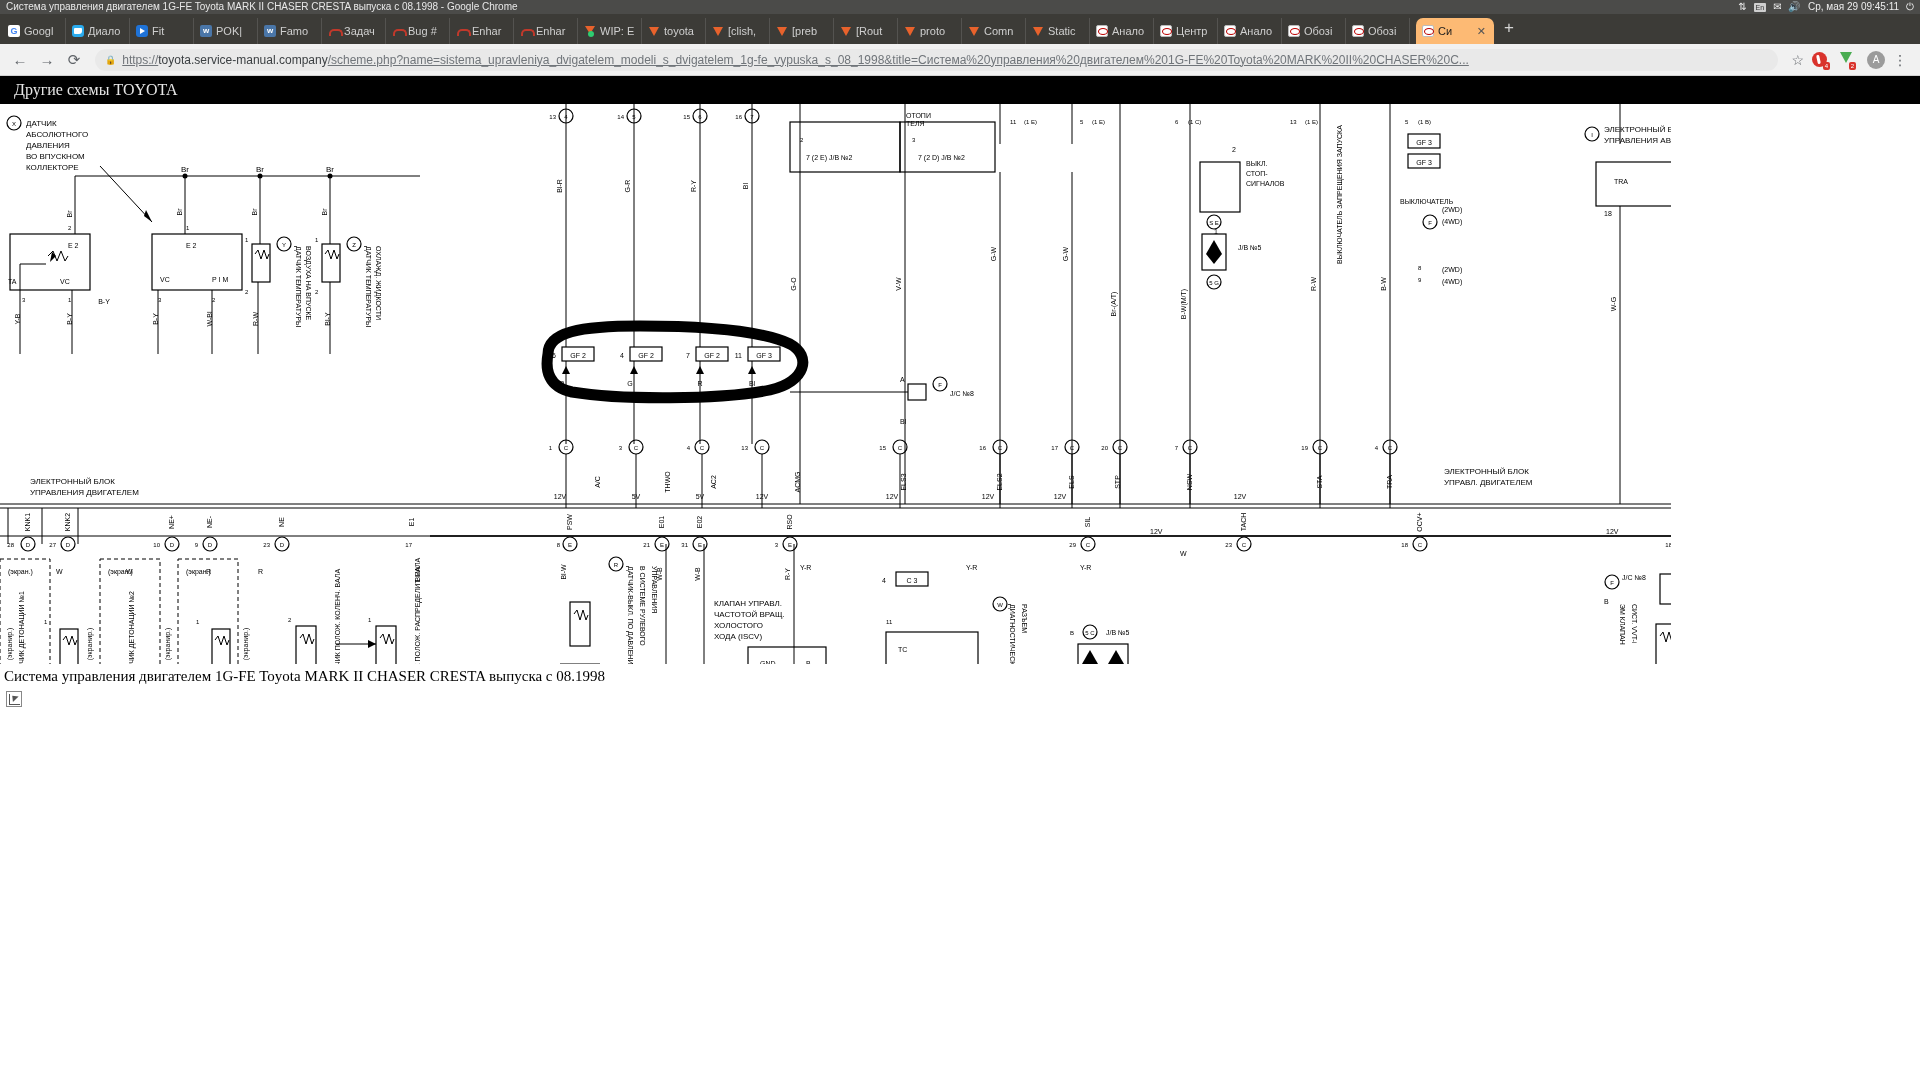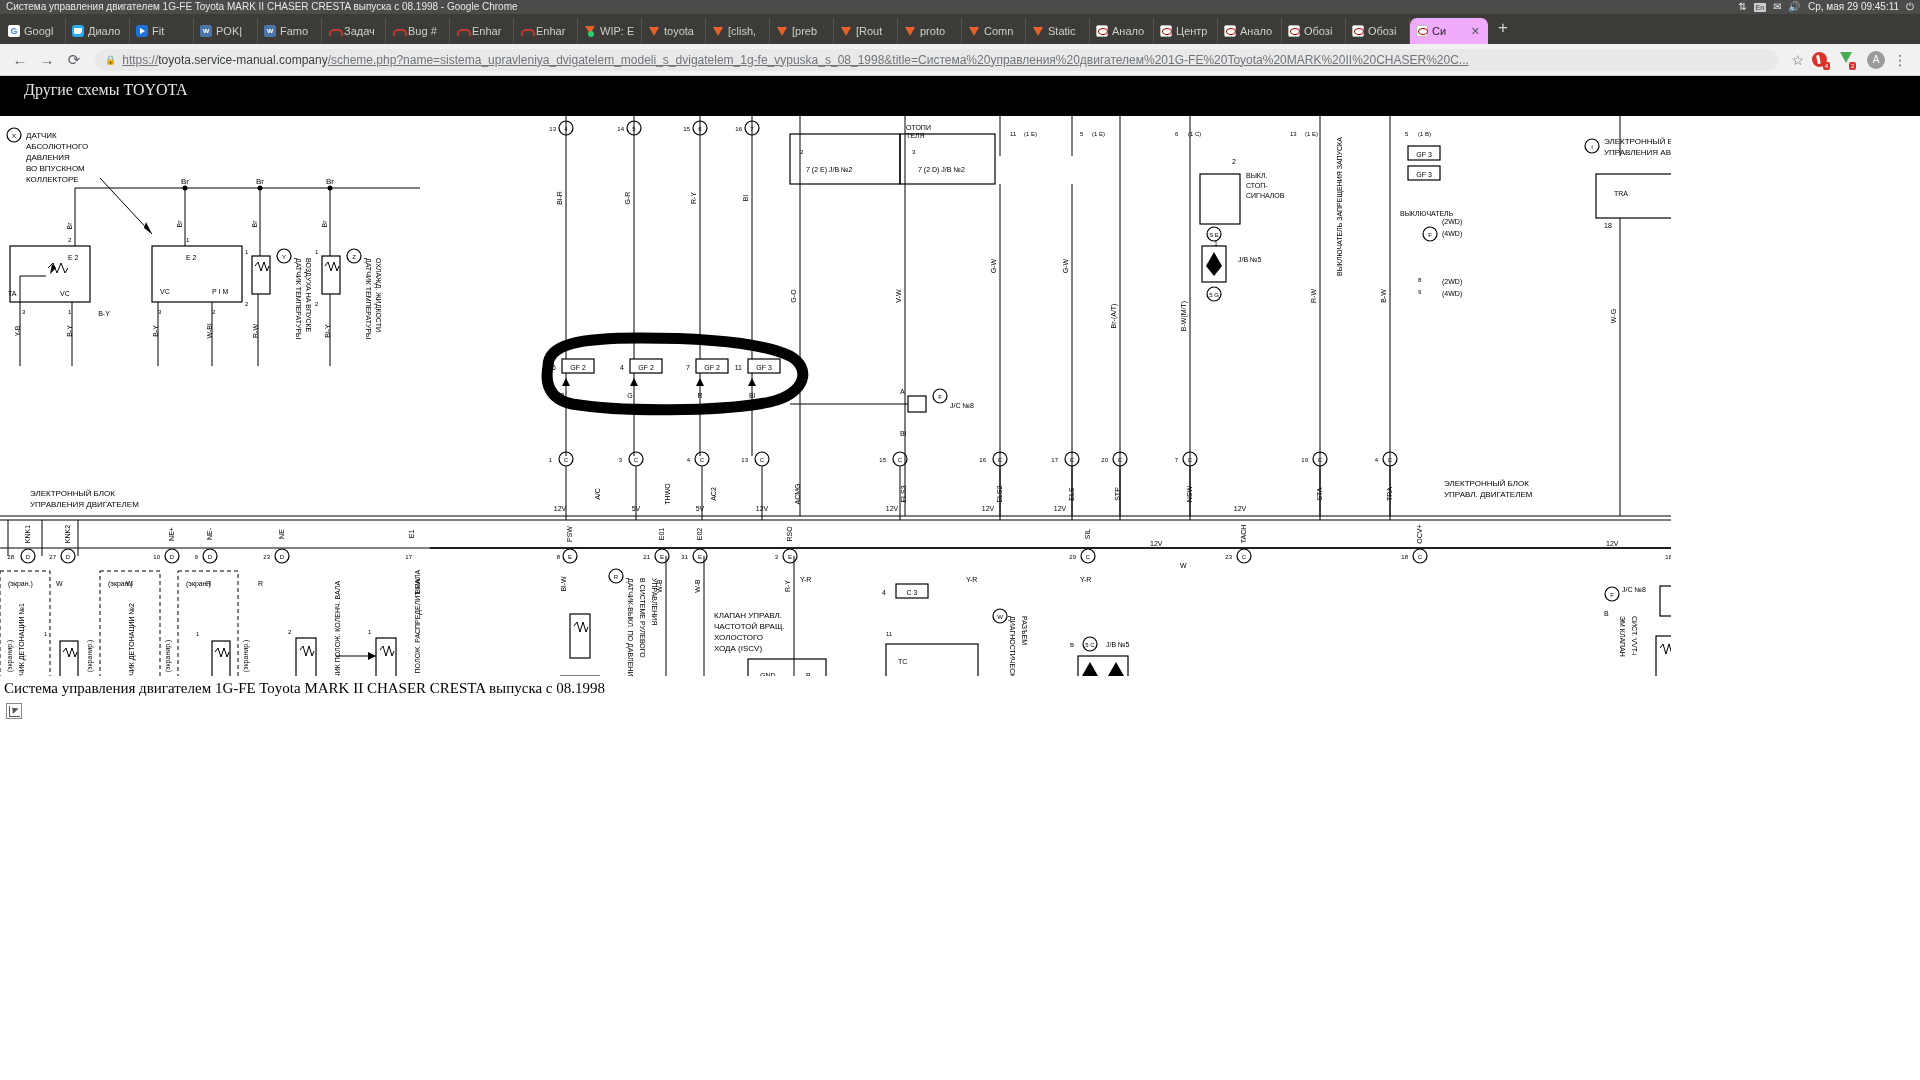--- a/index.html
+++ b/index.html
@@ -26,22 +26,22 @@
   #tabstrip {
     height:30px; background:#3c3b37; display:flex; align-items:flex-end;
     padding-left:2px; white-space:nowrap; overflow:hidden; position:relative;
   }
   .tab {
     height:26px; min-width:64px; max-width:64px; display:flex; align-items:center;
     gap:4px; padding:0 6px; color:#cfcfcf; font-size:11px;
     border-right:1px solid #545350; overflow:hidden; position:relative;
   }
   .tab.active {
-    background:#f0abfc; color:#1d1d1d; border-radius:7px 7px 0 0;
-    max-width:78px; min-width:78px; border-right:none;
+    background:#fdba74; color:#1d1d1d; border-radius:7px 7px 0 0;
+    max-width:78px; min-width:78px; border-right:none;margin-left:6px;
   }
   .tab .tlabel { overflow:hidden; text-overflow:clip; white-space:nowrap; flex:1; }
   .fav { width:12px; height:12px; flex:0 0 12px; border-radius:2px;
     display:inline-block; position:relative; }
   .fav.google { background:#fff; }
   .fav.google::after{ content:"G"; position:absolute; inset:0; color:#4285f4;
      font-size:9px; font-weight:bold; text-align:center; line-height:12px;}
   .fav.telegram { background:#2aabee; border-radius:3px;}
   .fav.telegram::after{content:"";position:absolute;left:2px;top:3px;
      width:8px;height:6px;background:#fff;border-radius:1px 1px 3px 1px;}
@@ -93,23 +93,23 @@
      border-left:6px solid transparent;border-right:6px solid transparent;border-top:11px solid #4aad52;}
   .badge-sm{position:absolute;right:0;bottom:0;background:#d9332c;color:#fff;font-size:6px;
      line-height:8px;border-radius:2px;padding:0 2px;z-index:3;}
   .avatar { width:18px; height:18px; border-radius:50%; background:#9b9b9b; color:#fff;
      font-size:10px; display:flex; align-items:center; justify-content:center; margin-left:8px; }
   .kebab { color:#5f6368; font-size:14px; padding:0 5px; letter-spacing:0; }
 
   
   #page { position:relative; width:1920px; height:1080px;
     background:#ffffff; overflow:hidden; }
-  #blackbar { height:40px; background:#000; color:#e6e6e6;
+  #blackbar { height:28px; background:#000; color:#e6e6e6;
     font-family:"Liberation Serif", serif; font-size:16px;
-    padding-left:24px; line-height:28px; }
+    padding-left:14px; line-height:28px; }
   #diagram-wrap { position:relative; width:1671px; height:560px;
      background:#fff; overflow:hidden; }
   #caption { font-family:"Liberation Serif", serif; font-size:15px;
      color:#000; padding:4px 0 0 4px; }
   #resize-handle { width:16px; height:16px; border:1px solid #888;
      margin:6px 0 0 6px; position:relative; background:#fff; }
   #resize-handle::after { content:""; position:absolute; left:2px; top:2px;
      width:10px; height:10px; border-left:1px solid #555; border-bottom:1px solid #555; }
   #resize-handle::before { content:""; position:absolute; left:3px; top:3px;
      border-left:4px solid transparent; border-right:4px solid transparent;

